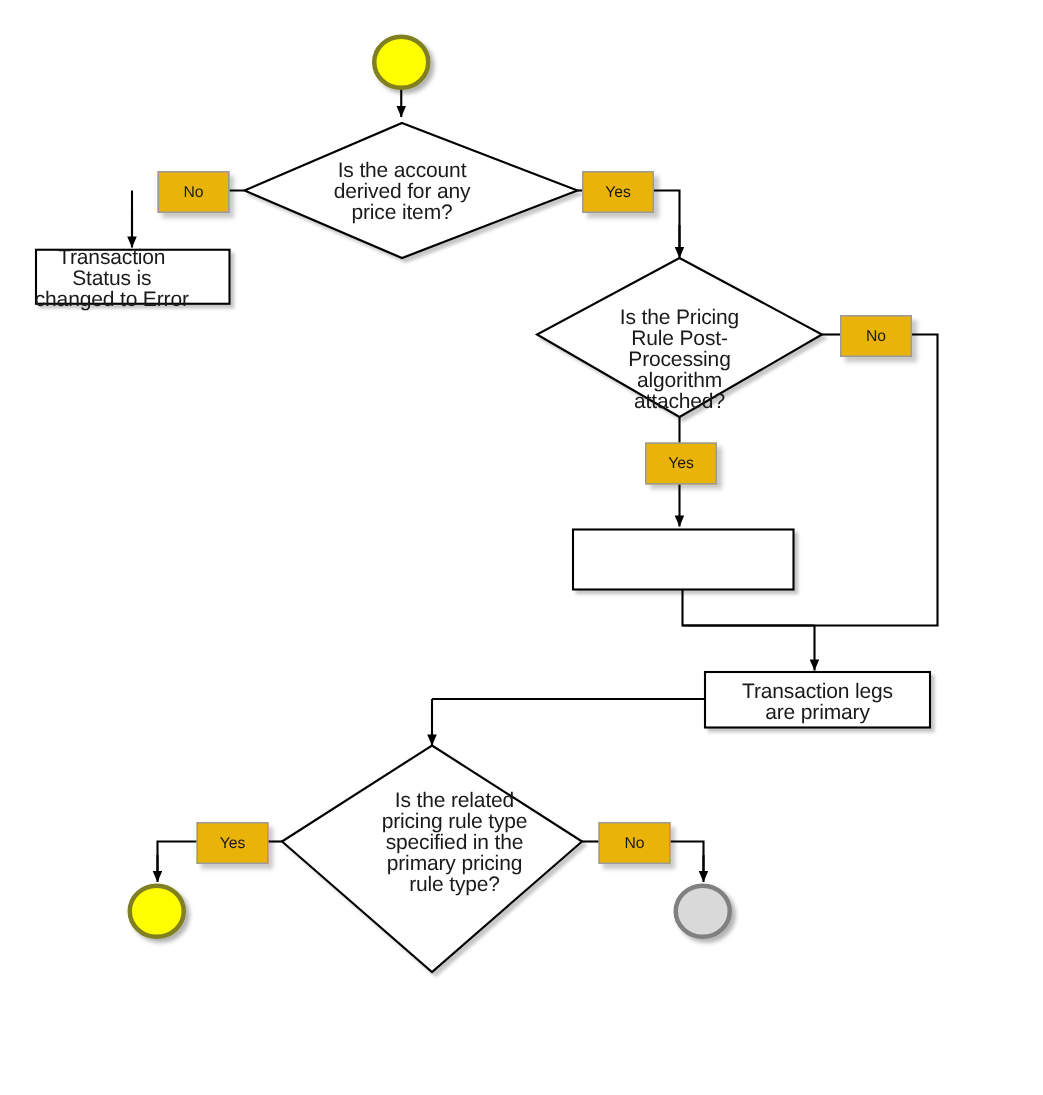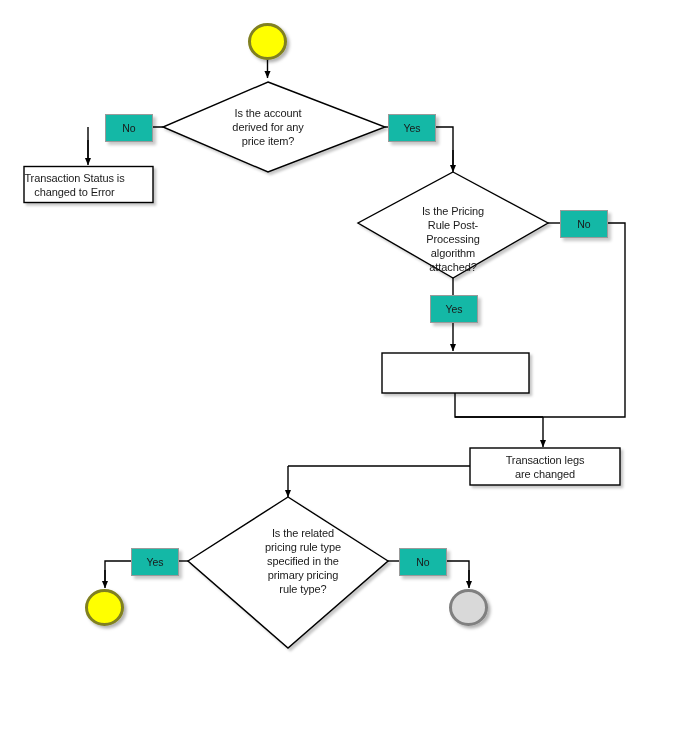--- a/index.html
+++ b/index.html
@@ -25,32 +25,32 @@
     width: 695px;
     height: 730px;
   }
   .node-text {
     position: absolute;
     display: flex;
     align-items: center;
     justify-content: center;
     text-align: center;
     color: #1a1a1a;
-    font-size: 11px;
+    font-size: 14px;
     line-height: 14px;
     letter-spacing: -0.1px;
     white-space: pre-line;
     pointer-events: none;
   }
   .edge-label {
     position: absolute;
     display: flex;
     align-items: center;
     justify-content: center;
-    background: #14b8a6;
+    background: #eab308;
     border: 1px solid #9a9a9a;
     box-shadow: 3px 3px 3px rgba(0,0,0,0.22);
     color: #1a1a1a;
     font-size: 10.5px;
     line-height: 12px;
     text-align: center;
   }
 </style>
 </head>
 <body>
@@ -130,21 +130,21 @@
 changed to Error</div>
 
   <div class="node-text" style="left:400px; top:188px; width:106px; height:70px;margin-top:16px;">Is the Pricing
 Rule Post-
 Processing
 algorithm
 attached?</div>
 
 
   <div class="node-text" style="left:471px; top:449px; width:148px; height:35px;">Transaction legs
-are changed</div>
+are primary</div>
 
   <div class="node-text" style="left:240px; top:525px; width:126px; height:72px;">Is the related
 pricing rule type
 specified in the
 primary pricing
 rule type?</div>
 
   <div class="edge-label" style="left:105px; top:114px; width:46px; height:26px;">No</div>
 
   <div class="edge-label" style="left:388px; top:114px; width:46px; height:26px;">Yes</div>

